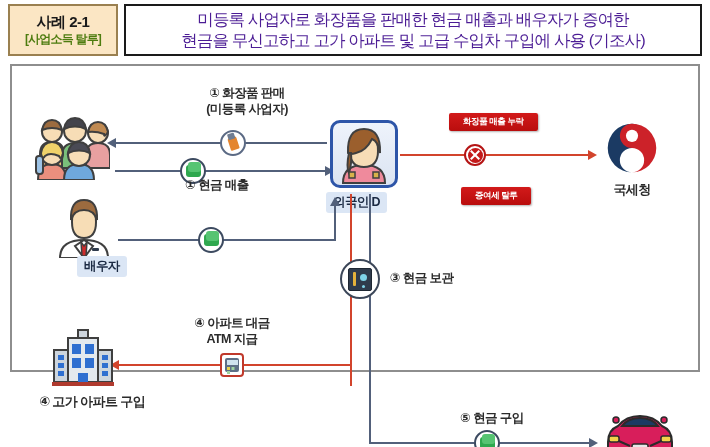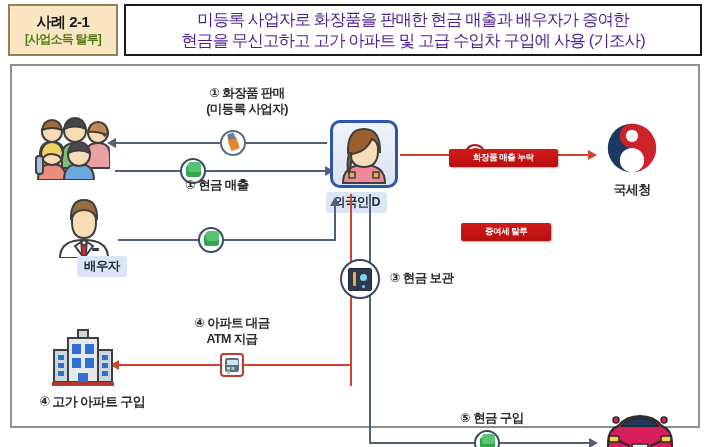--- a/index.html
+++ b/index.html
@@ -69,21 +69,21 @@
     color: #4c1d95;
     letter-spacing: -0.9px;
     line-height: 1.30;
     white-space: nowrap;
   }
 
   
   .diagram {
     position: absolute;
     left: 10px; top: 64px;
-    width: 690px; height: 364px;
+    width: 690px; height: 308px;
     border: 2px solid #8e8e8e;
     box-sizing: border-box;
     background: #ffffff;
   }
 
   .node { position: absolute; }
 
   
   .lbl {
     position: absolute;
@@ -109,25 +109,24 @@
   }
 
   .redbadge {
     position: absolute;
     background: #cc1111;
     background: linear-gradient(#d21a1a,#b90d0d);
     color: #ffffff;
     font-weight: bold;
     font-size: 8.5px;
     letter-spacing: -0.4px;
-    padding: 3px 24px;
+    padding: 3px 14px;
     border-radius: 2px;
     white-space: nowrap;
     box-shadow: 1px 1px 2px rgba(0,0,0,.30);
-    margin-top: 36px;
   }
 
   
   .line {
     position: absolute;
     background: #52607a;
   }
   .line.red { background: #d2442c; }
   .hl { height: 2px; }
   .vl { width: 2px; }

